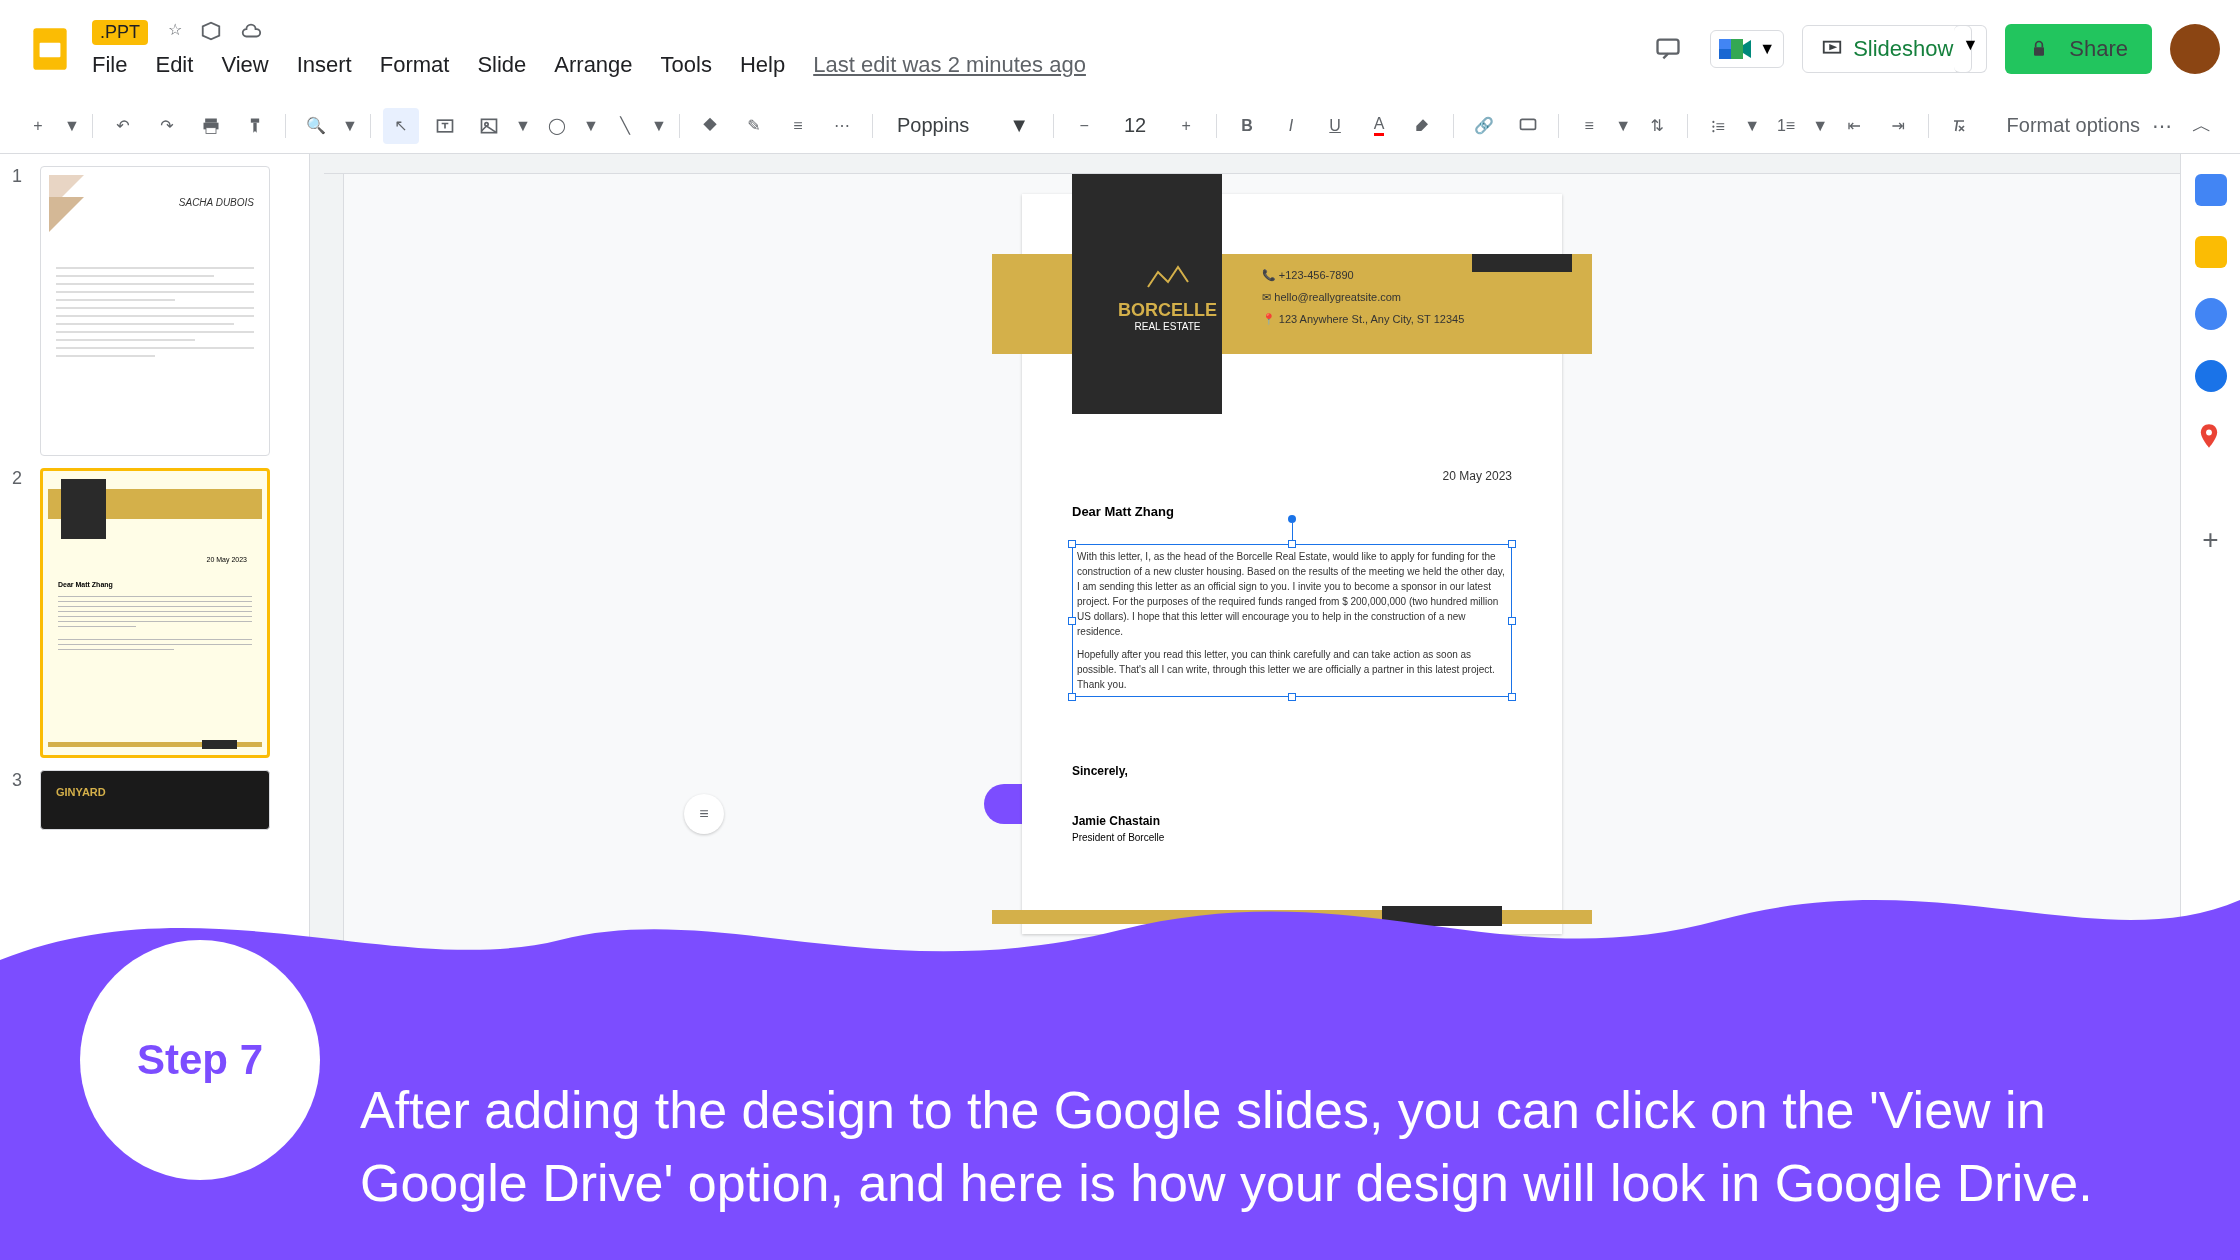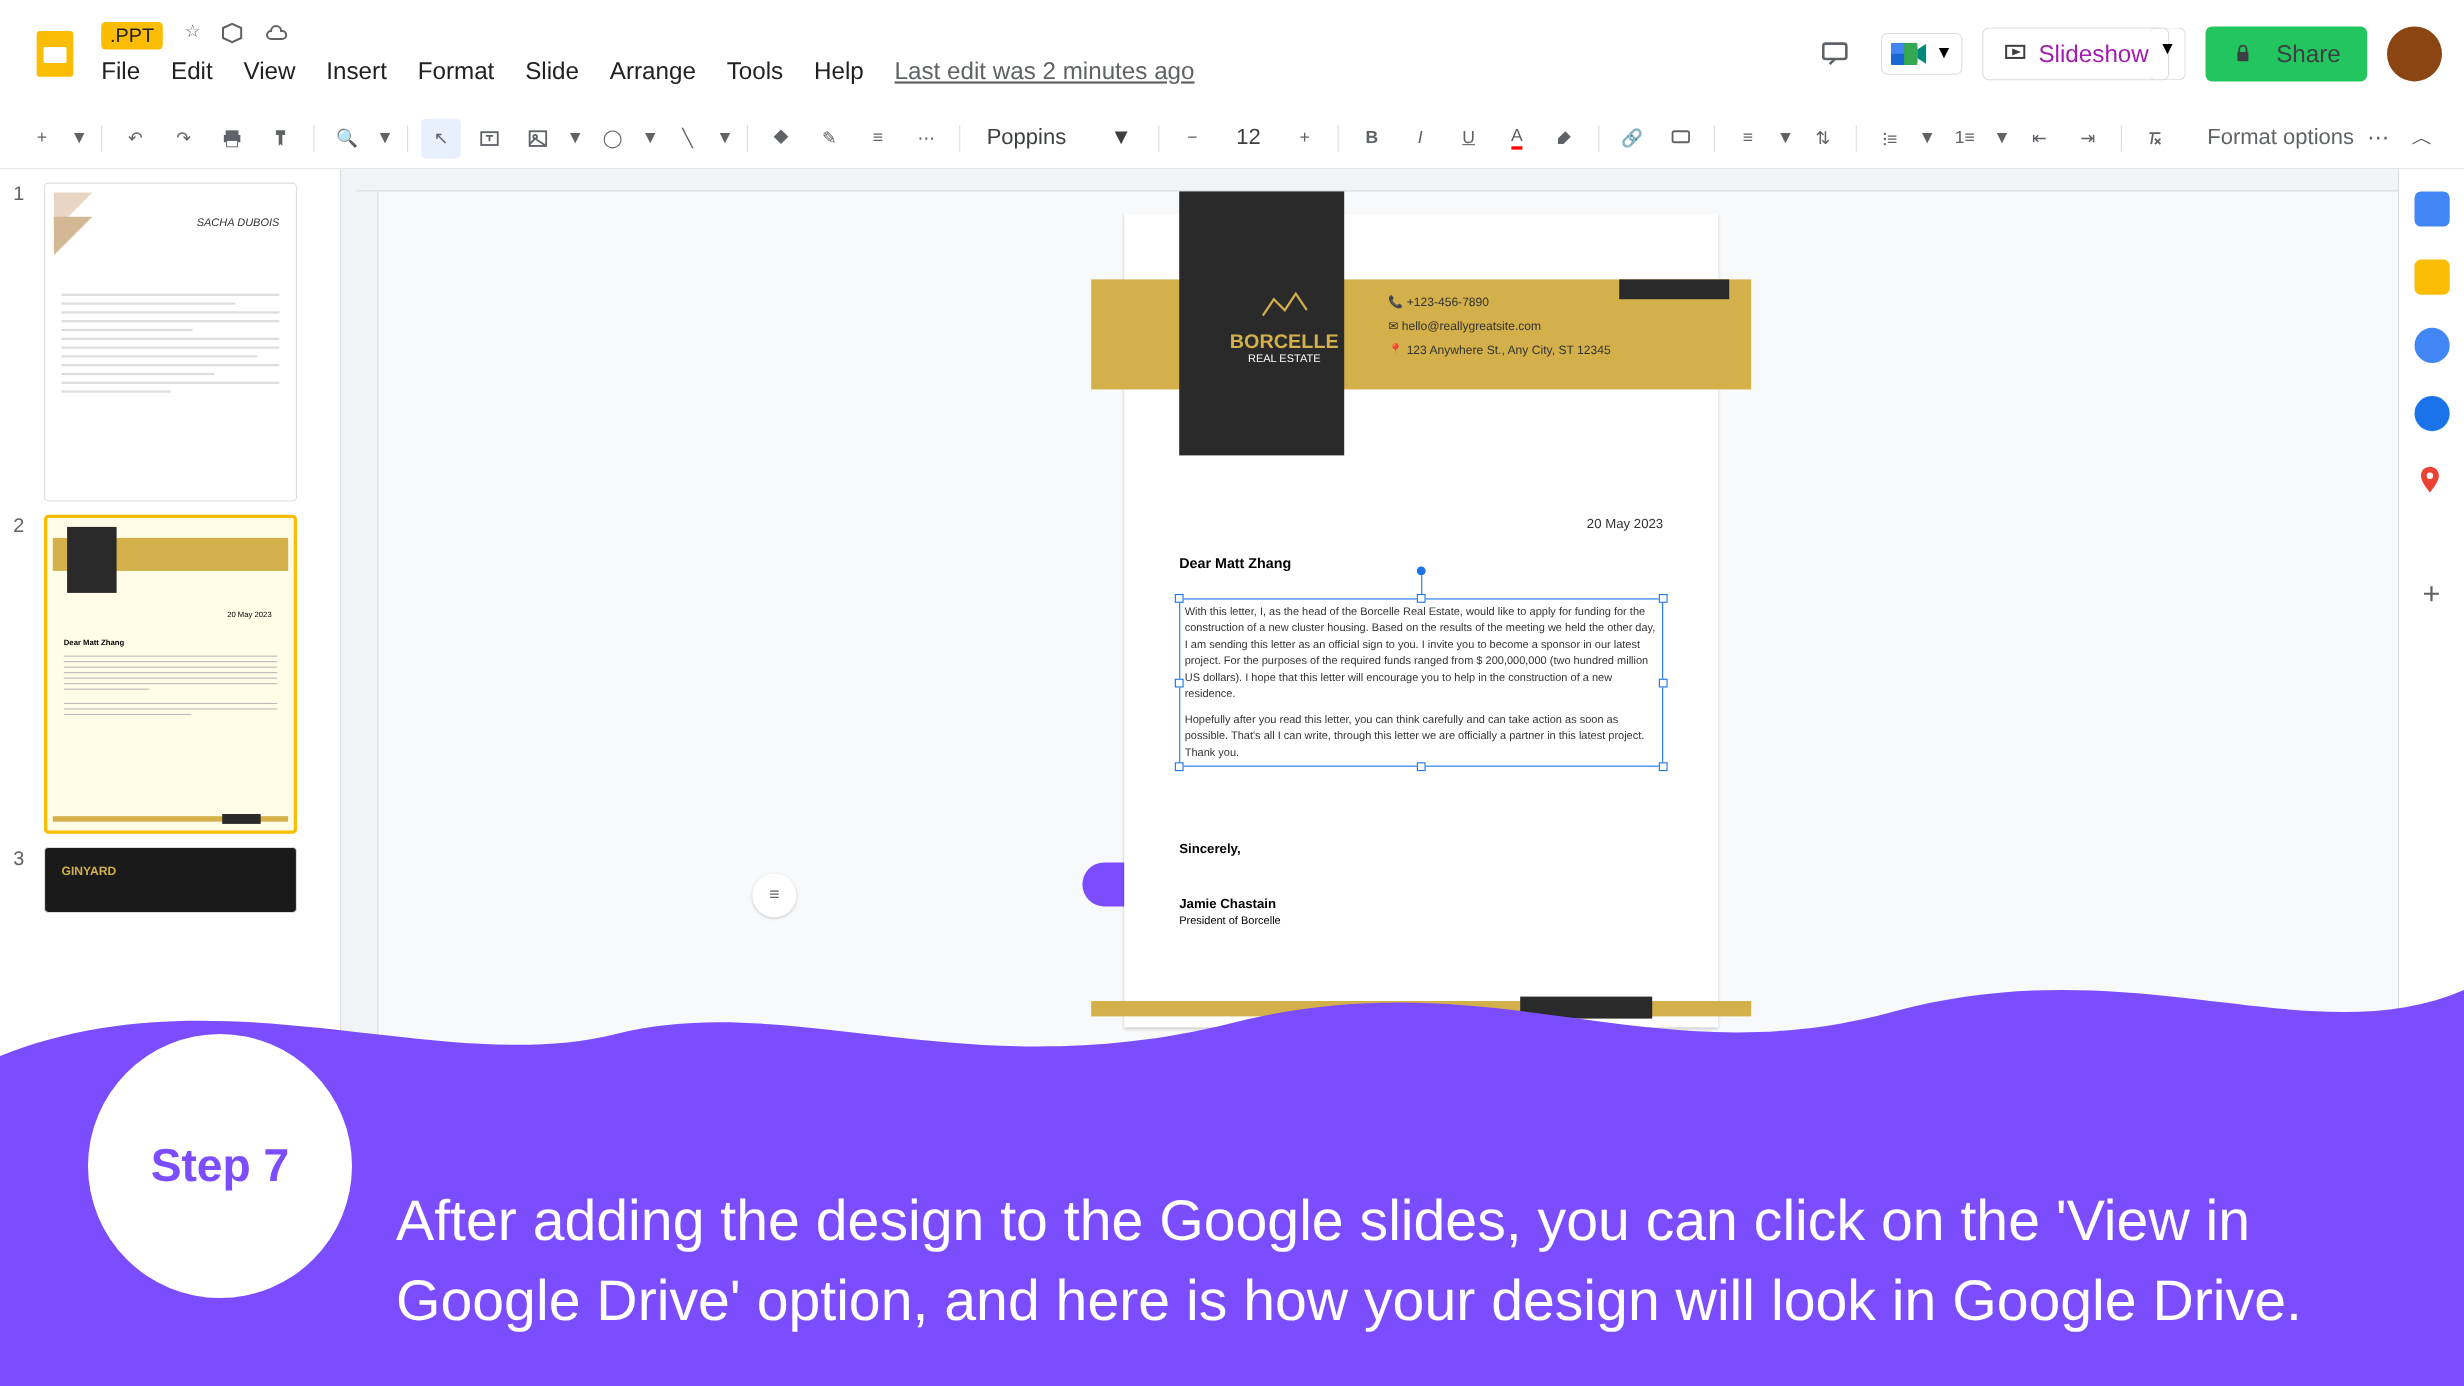--- a/index.html
+++ b/index.html
@@ -13,21 +13,21 @@
 .doc-title { font-size: 27px; color: #3c4043; }
 .ppt-badge { background: #fbbc04; color: #202124; font-size: 18px; padding: 2px 8px; border-radius: 4px; font-weight: 500; }
 .title-icons { display: flex; gap: 18px; margin-left: 8px; }
 .title-icons span { color: #5f6368; cursor: pointer; }
 .menu-row { display: flex; gap: 28px; margin-top: 6px; font-size: 22px; color: #202124; }
 .menu-row span { cursor: pointer; }
 .last-edit { color: #5f6368; text-decoration: underline; }
 .header-right { display: flex; align-items: center; gap: 18px; }
 .header-icon { width: 48px; height: 48px; display: flex; align-items: center; justify-content: center; cursor: pointer; color: #5f6368; border-radius: 50%; }
 .meet-wrap { display: flex; align-items: center; gap: 4px; padding: 4px 8px; border: 1px solid #dadce0; border-radius: 6px; }
-.slideshow-btn { display: flex; align-items: center; gap: 10px; padding: 10px 18px; border: 1px solid #dadce0; border-radius: 6px; font-size: 22px; color: #a21caf; cursor: pointer; }
+.slideshow-btn { display: flex; align-items: center; gap: 10px; padding: 10px 18px; border: 1px solid #dadce0; border-radius: 6px; font-size: 22px; color: #15803d; cursor: pointer; }
 .slideshow-dropdown { padding: 10px 8px; border: 1px solid #dadce0; border-radius: 6px; border-left: none; margin-left: -18px; }
 .share-btn { background: #22c55e; padding: 12px 24px; border-radius: 6px; font-size: 22px; font-weight: 500; color: #3c4043; display: flex; align-items: center; gap: 20px; cursor: pointer; }
 .avatar { width: 50px; height: 50px; border-radius: 50%; background: #8b4513; }
 
 .toolbar { display: flex; align-items: center; padding: 8px 20px; gap: 8px; border-bottom: 1px solid #dadce0; height: 56px; }
 .tb-btn { width: 36px; height: 36px; display: flex; align-items: center; justify-content: center; cursor: pointer; color: #5f6368; border-radius: 4px; }
 .tb-sep { width: 1px; height: 24px; background: #dadce0; margin: 0 4px; }
 .font-select { display: flex; align-items: center; gap: 40px; padding: 6px 12px; color: #3c4043; font-size: 20px; cursor: pointer; }
 .font-size { width: 50px; text-align: center; font-size: 20px; color: #3c4043; }
 .format-options { margin-left: auto; color: #5f6368; font-size: 20px; cursor: pointer; display: flex; align-items: center; gap: 12px; }

